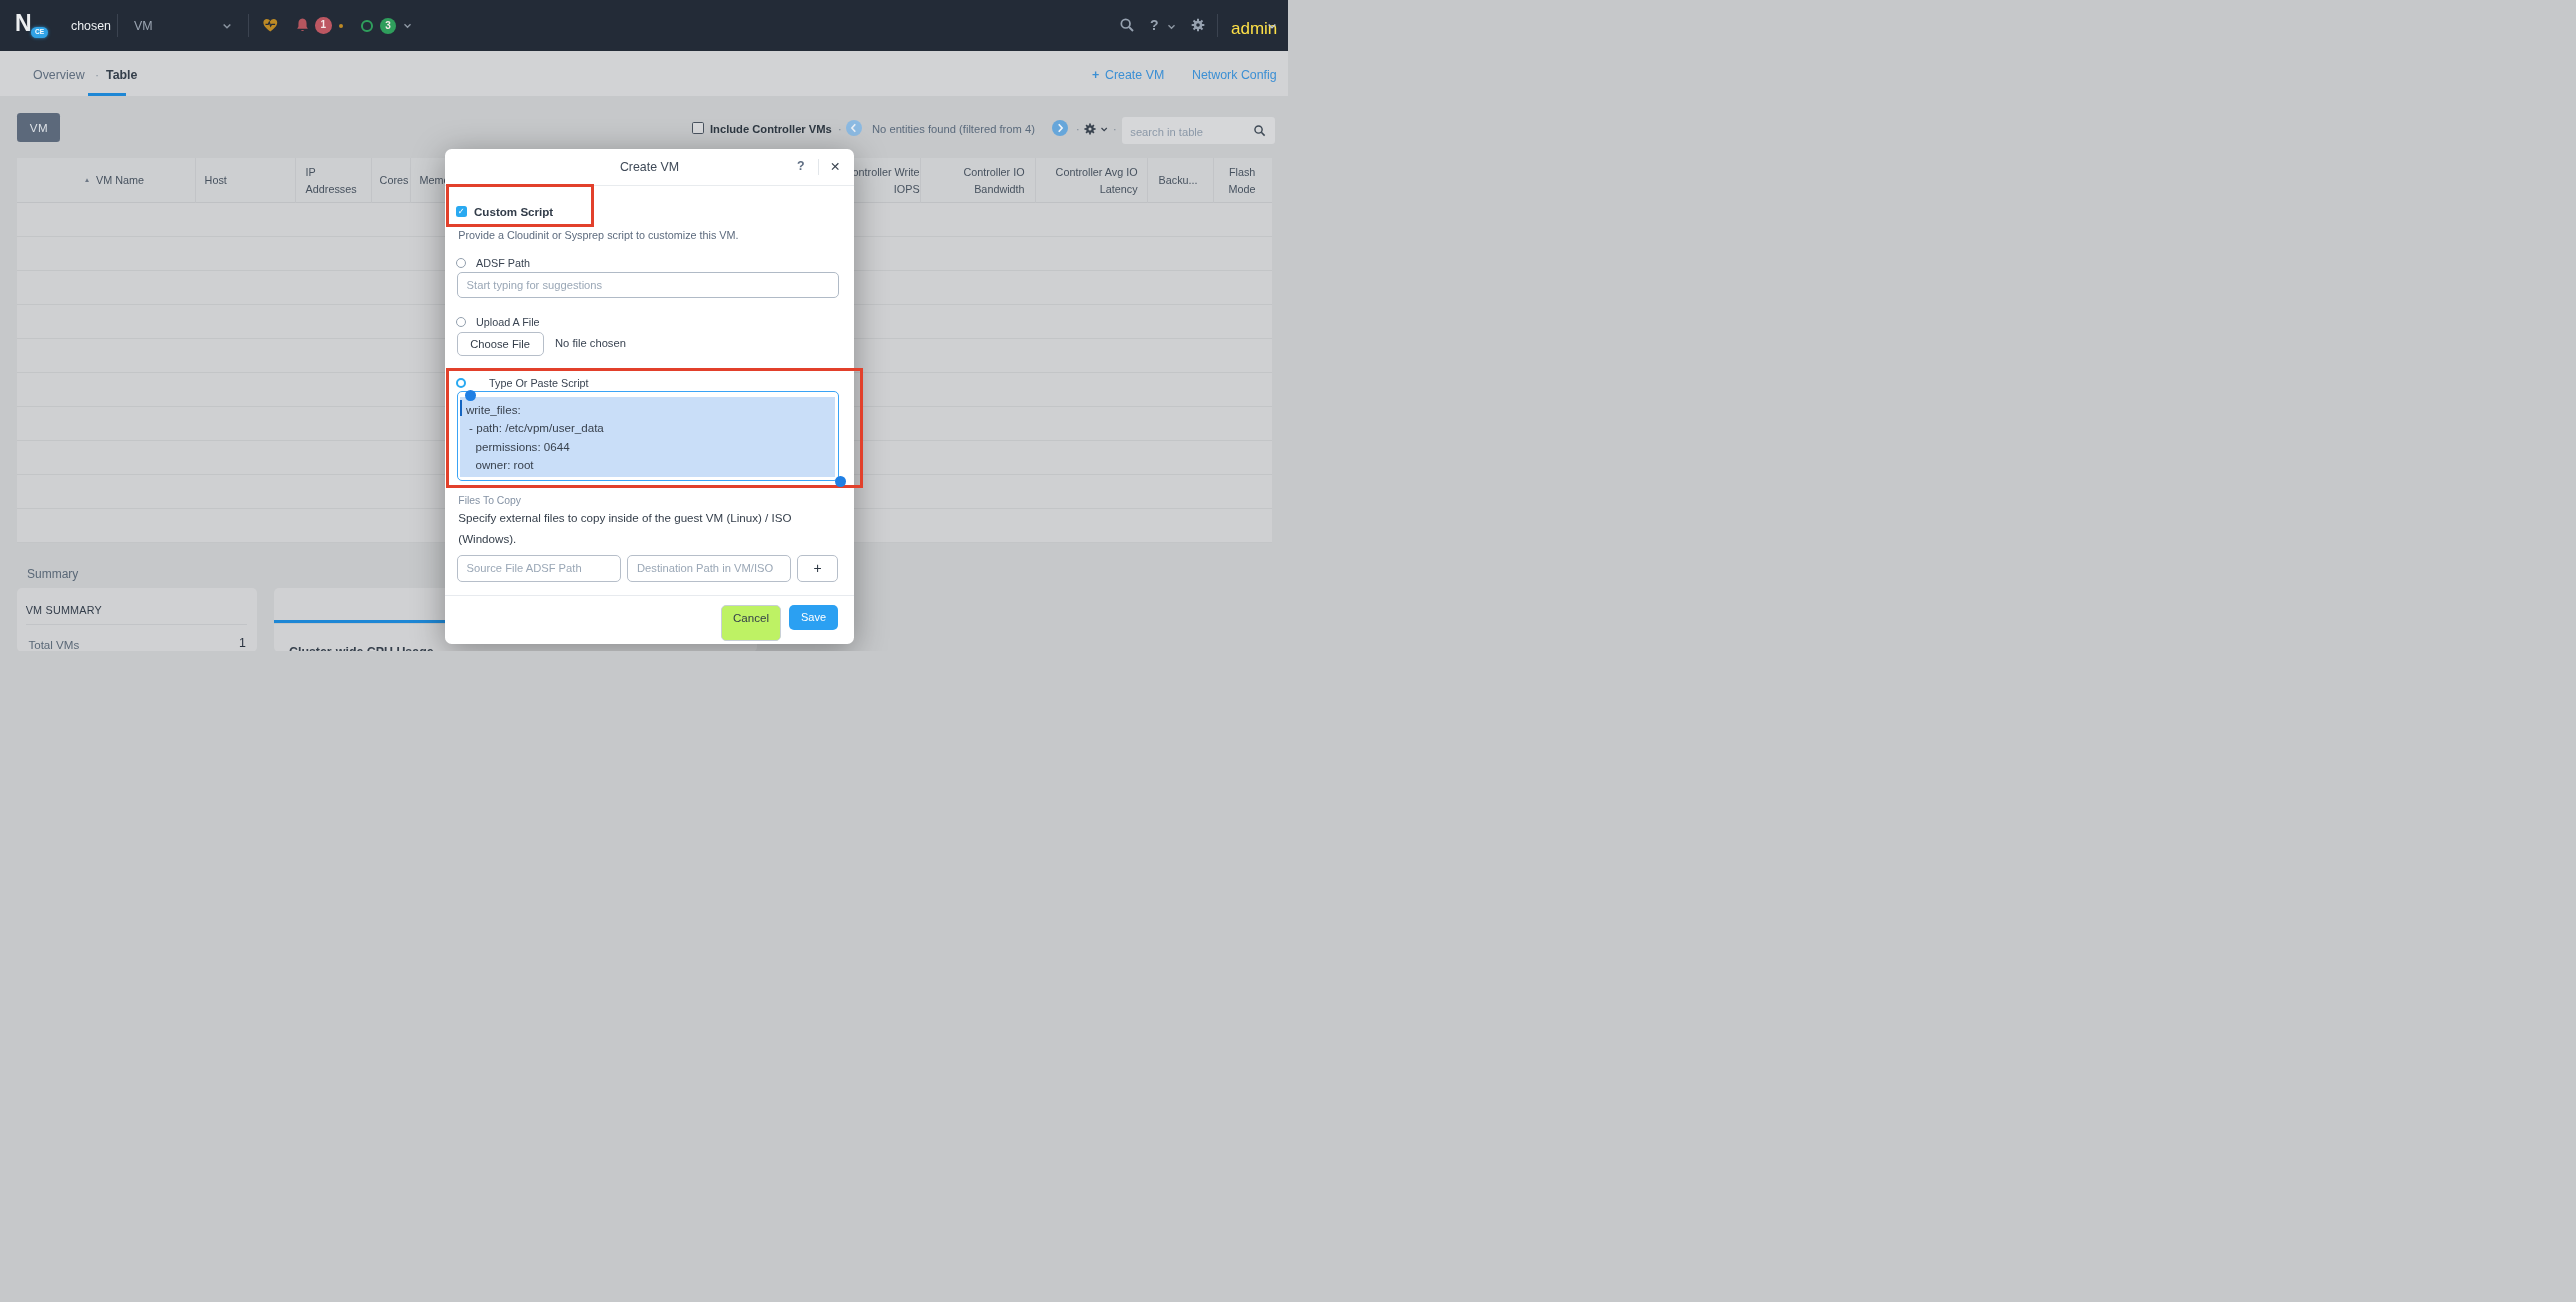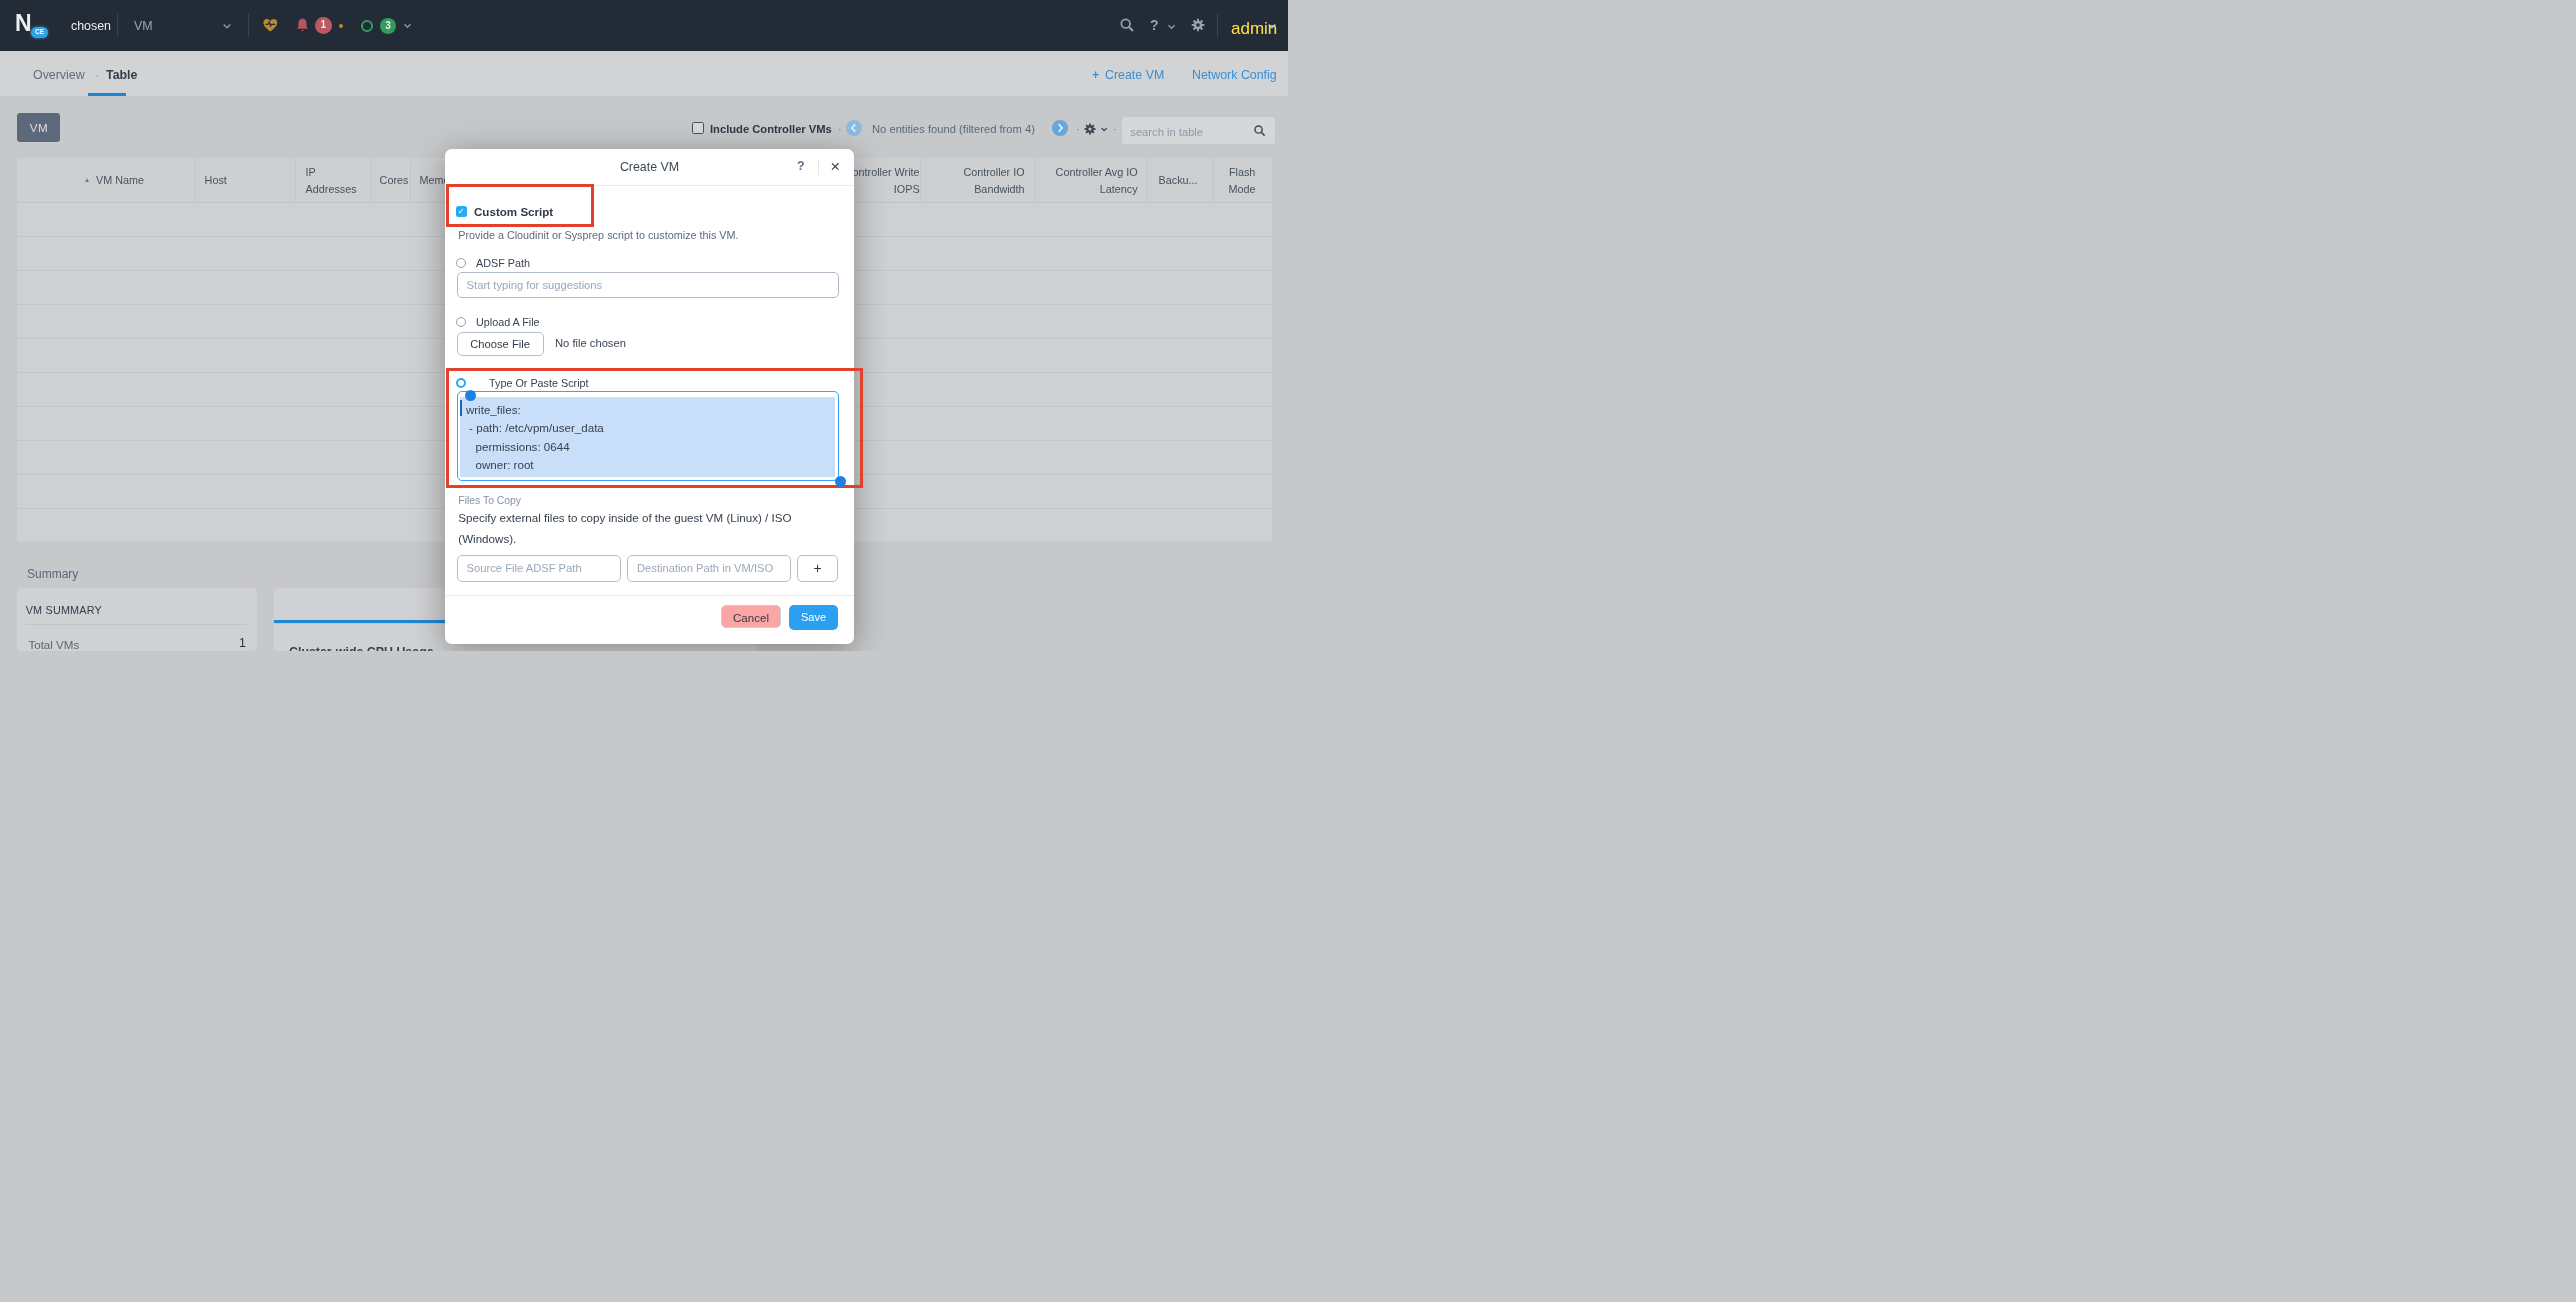--- a/index.html
+++ b/index.html
@@ -81,21 +81,21 @@
   .no-file { position:absolute; left:110px; top:188px; font-size:11.2px; color:#3a4452; }
   .script-box { position:absolute; left:11.6px; top:242px; width:382px; height:90px; border:1.2px solid #3aa3f5; border-radius:5px; background:#fff; }
   .script-sel { position:absolute; left:2.5px; top:5px; width:375px; height:80px; background:#c9def8; }
   .script-caret { position:absolute; left:2.5px; top:7.5px; width:1.7px; height:16.6px; background:#1565c0; }
   .script-line { position:absolute; left:8.3px; white-space:pre; font-size:11.6px; color:#39424e; line-height:18px; }
   .ftc-label { position:absolute; left:13.3px; top:346px; font-size:10.4px; color:#8492a4; }
   .ftc-line { position:absolute; left:13.3px; font-size:11.6px; color:#333d49; }
   .plus-btn { position:absolute; left:352px; top:406px; width:41px; height:26.6px; border:0.8px solid #b6bec9; border-radius:5px;
     background:#fff; font-size:14px; color:#2c3642; text-align:center; line-height:25px; cursor:pointer; }
   .m-fborder { position:absolute; left:0; top:446px; width:100%; height:0.8px; background:#e7eaee; }
-  .btn-cancel { position:absolute; left:276px; top:456px; width:60px; height:23px; background:#fca5a5; border:0.8px solid #c8cfd7;
+  .btn-cancel { position:absolute; left:276px; top:456px; width:60px; height:36px; background:#bef264; border:0.8px solid #c8cfd7;
     border-radius:5px; font-size:11.6px; color:#333d49; text-align:center; line-height:23px; cursor:pointer; }
   .btn-save { position:absolute; left:344px; top:456px; width:49px; height:25px; background:#2ba0f2; border:none;
     border-radius:5px; font-size:11px; color:#fff; text-align:center; line-height:25px; cursor:pointer; }
 
   
   .anno { position:absolute; border:3.3px solid #e2402b; z-index:20; pointer-events:none; }
   .sel-handle { position:absolute; width:10.8px; height:10.8px; border-radius:50%; background:#1f7fe4; z-index:22; }
 </style>
 </head>
 <body>

